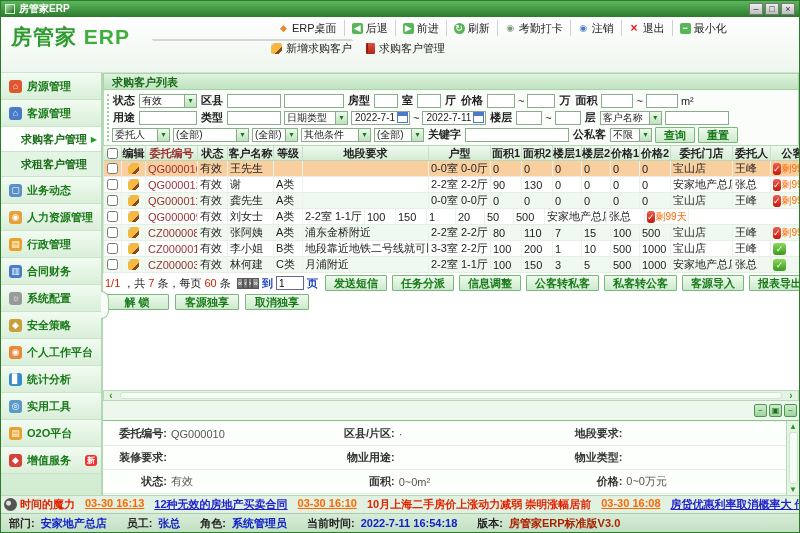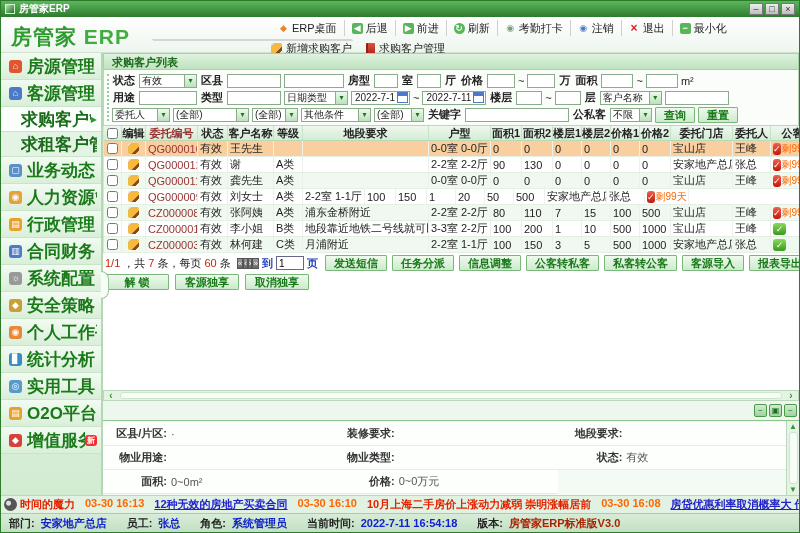--- a/index.html
+++ b/index.html
@@ -7,21 +7,21 @@
   body { font-family:"Liberation Sans","DejaVu Sans",sans-serif; font-size:11px; color:#222; background:#fff; }
   .app { width:800px; height:533px; display:flex; flex-direction:column; overflow:hidden; border:1px solid #2d7a2d; }
 
   
   .titlebar { height:16px; background:linear-gradient(180deg,#5cb85c,#2d7a2d); display:flex; align-items:center; padding:0 4px; flex:0 0 auto; }
   .titlebar .appicon { width:10px; height:10px; background:linear-gradient(135deg,#aee6ae,#1f6f1f); border:1px solid #d8f0d8; margin-right:4px; }
   .titlebar .title { color:#fff; font-weight:bold; font-size:10px; flex:1; }
   .winbtn { width:14px; height:12px; background:linear-gradient(180deg,#efefef,#bdbdbd); border:1px solid #777; color:#333; font-size:9px; line-height:10px; text-align:center; margin-left:2px; cursor:pointer; }
 
   
-  .header { height:36px; background:linear-gradient(180deg,#ffffff,#eef5ee); position:relative; flex:0 0 auto; border-bottom:1px solid #cfe4cf; }
+  .header { height:56px; background:linear-gradient(180deg,#ffffff,#eef5ee); position:relative; flex:0 0 auto; border-bottom:1px solid #cfe4cf; }
   .logo { position:absolute; left:10px; top:6px; font-size:21px; font-weight:bold; color:#2e9b2e; letter-spacing:1px; }
   .logo .en { color:#3fae3f; }
   .hdr-curve { position:absolute; left:160px; top:22px; width:200px; height:19px; border-top:2px solid #d5d5d5; transform:skewX(45deg); }
   .toolbar { position:absolute; left:270px; top:3px; display:flex; align-items:center; }
   .tb-item { display:flex; align-items:center; padding:0 7px; cursor:pointer; border-right:1px solid #d0d0d0; height:16px; }
   .tb-item:last-child { border-right:none; }
   .tb-ico { display:inline-block; min-width:11px; height:11px; border-radius:2px; font-size:9px; line-height:11px; text-align:center; margin-right:3px; font-weight:bold; }
   .tb-label { font-size:11px; color:#222; }
   .tabsrow { position:absolute; left:270px; top:24px; display:flex; align-items:center; gap:14px; }
   .hdr-tab { display:flex; align-items:center; gap:4px; cursor:pointer; color:#222; }
@@ -30,21 +30,21 @@
 
   
   .bodyrow { flex:1; display:flex; min-height:0; position:relative; }
 
   
   .sidebar { width:102px; flex:0 0 auto; background:linear-gradient(180deg,#eef9ee,#d2ecd2); border-right:2px solid #b4d8b4; display:flex; flex-direction:column; }
   .s-item { height:27px; display:flex; align-items:center; padding:0 4px 0 8px; border-bottom:1px solid #c9e4c9; color:#1a7a1a; font-weight:bold; cursor:pointer; background:linear-gradient(180deg,#f2fbf2,#d9efd9); }
   .s-item[data-state~="sub"] { height:25px; background:#e4f4e4; padding-left:20px; font-weight:bold; color:#1a6b1a; }
   .s-item[data-state~="active"] { background:#fbfffb; }
   .s-ico { width:13px; height:13px; border-radius:3px; margin-right:5px; color:#fff; font-size:9px; line-height:13px; text-align:center; flex:0 0 auto; }
-  .s-label { flex:1; font-size:17px; white-space:nowrap; overflow:hidden; }
+  .s-label { flex:1; font-size:11px; white-space:nowrap; overflow:hidden; }
   .s-badge { background:#e33; color:#fff; font-size:8px; padding:0 2px; border-radius:3px; }
   .s-badge:empty { display:none; }
   .s-arrow { color:#2a9a2a; font-size:8px; }
   .s-arrow:empty { display:none; }
   .collapse-handle { position:absolute; left:100px; top:218px; width:8px; height:28px; background:#f6fcf6; border:1px solid #9cc89c; border-left:none; border-radius:0 9px 9px 0; z-index:5; cursor:pointer; }
 
   
   .main { flex:1; min-width:0; display:flex; flex-direction:column; background:#fff; }
   .panel-title { height:17px; background:linear-gradient(180deg,#dff2df,#bfe3bf); border:1px solid #a8d2a8; color:#1a6b1a; font-weight:bold; padding:1px 8px; flex:0 0 auto; }
 
@@ -108,21 +108,21 @@
   .d-value { color:#555; padding-left:4px; white-space:nowrap; overflow:hidden; }
   .vscroll { width:13px; background:#e4f3e4; border-left:1px solid #bcd8bc; display:flex; flex-direction:column; align-items:center; justify-content:space-between; padding:1px 0; }
   .vs-arr { color:#2a9a2a; font-size:8px; cursor:pointer; }
   .vs-thumb { flex:1; width:9px; margin:1px 0; background:#f6fcf6; border:1px solid #cde4cd; border-radius:3px; }
 
   
   .ticker { height:18px; background:#e2f2e2; border-top:1px solid #b8d8b8; display:flex; align-items:center; padding:0 3px; white-space:nowrap; overflow:hidden; flex:0 0 auto; font-weight:bold; }
   .spk { width:13px; height:13px; border-radius:50%; background:radial-gradient(circle at 35% 40%,#ddd 0 2px,#555 3px); margin-right:3px; flex:0 0 auto; }
   .tick-item { margin-right:10px; font-size:11px; }
   .tick-item[data-kind="red"] { color:#e22200; }
-  .tick-item[data-kind="orange"] { color:#f60; }
+  .tick-item[data-kind="orange"] { color:#f60;text-decoration:underline; }
   .tick-item[data-kind="blue"] { color:#2222cc;text-decoration:underline; }
   .statusbar { height:19px; background:linear-gradient(180deg,#d8ecd8,#c2e0c2); border-top:1px solid #a8cca8; display:flex; align-items:center; padding:0 8px; gap:6px; white-space:nowrap; overflow:hidden; flex:0 0 auto; }
   .sb-lab { font-weight:bold; color:#222; }
   .sb-val { font-weight:bold; color:#1122cc; margin-right:14px; }
   .sb-val.ver { color:#aa2200; margin-right:0; }
 </style>
 </head>
 <body>
 
 <div class="app">
@@ -635,33 +635,37 @@
         <span class="spacer"></span>
         <span style="display:flex;gap:2px">
             <span class="panebtn">−</span>
             <span class="panebtn">▣</span>
             <span class="panebtn">−</span>
           </span>
       </div>
       <div class="detail">
         <div class="d-grid">
 
+            <div class="d-cell">
+              <span class="d-label">委托编号:</span>
+              <span class="d-value">QG000010</span>
+            </div>
 
             <div class="d-cell">
               <span class="d-label">区县/片区:</span>
               <span class="d-value">·</span>
             </div>
 
             <div class="d-cell">
+              <span class="d-label">地段要求:</span>
+              <span class="d-value"></span>
+            </div>
+
+            <div class="d-cell">
               <span class="d-label">装修要求:</span>
-              <span class="d-value"></span>
-            </div>
-
-            <div class="d-cell">
-              <span class="d-label">地段要求:</span>
               <span class="d-value"></span>
             </div>
 
             <div class="d-cell">
               <span class="d-label">物业用途:</span>
               <span class="d-value"></span>
             </div>
 
             <div class="d-cell">
               <span class="d-label">物业类型:</span>

